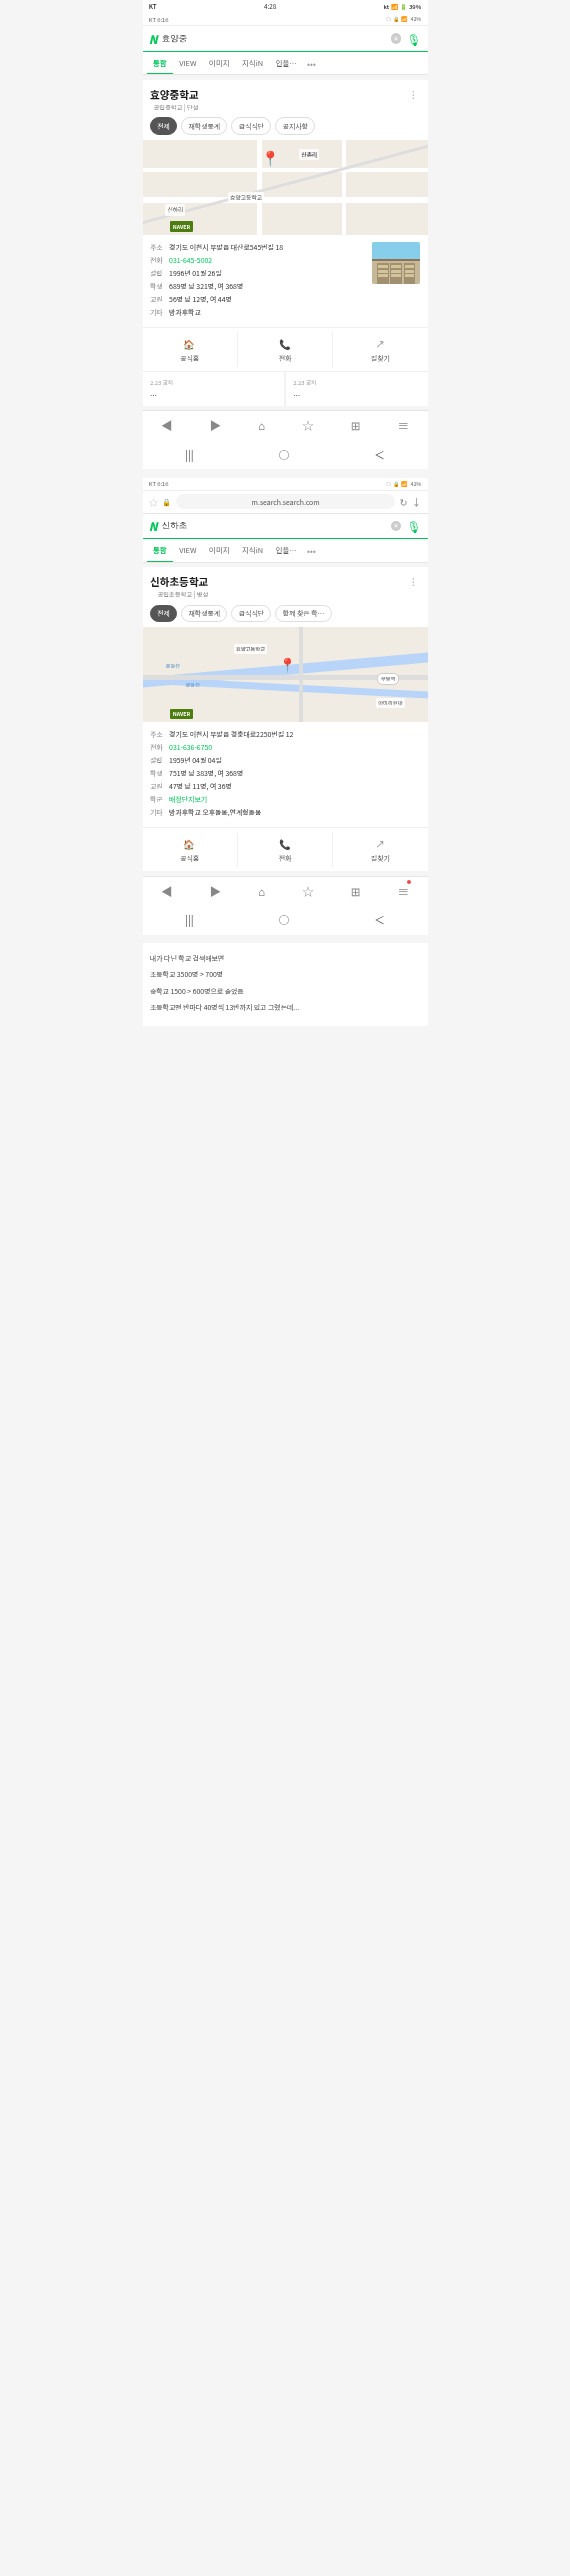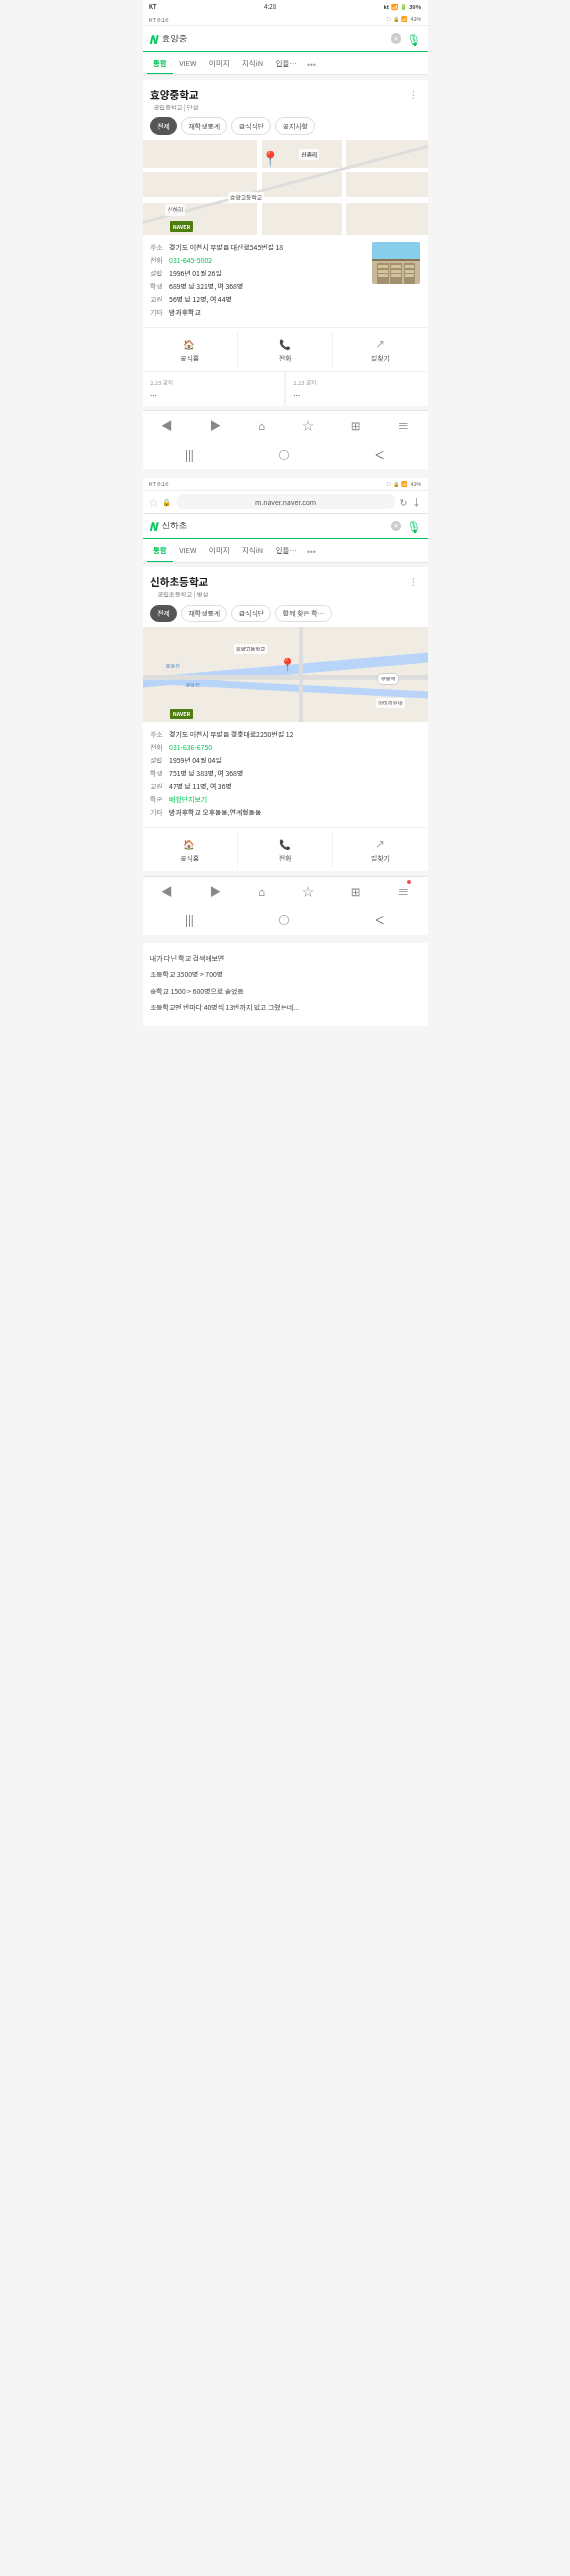--- a/index.html
+++ b/index.html
@@ -604,21 +604,21 @@
       <span>📶</span>
       <span>42%</span>
   </span>
 </div>
 
 <div class="url-bar">
   <div style="display:flex;gap:4.2px;align-items:center;">
     <span class="url-star">☆</span>
     <span class="url-lock">🔒</span>
   </div>
-  <div class="url-text">m.naver.naver.com</div>
+  <div class="url-text">m.search.search.com</div>
   <span class="url-refresh">↻</span>
   <span class="url-down">↓</span>
 </div>
 
 <div class="search-bar">
   <span class="naver-logo">N</span>
   <input class="search-input" value="신하초" readonly="" style="">
   <div class="search-icons">
     <div class="clear-btn">✕</div>
     <span class="voice-btn">🎙</span>

